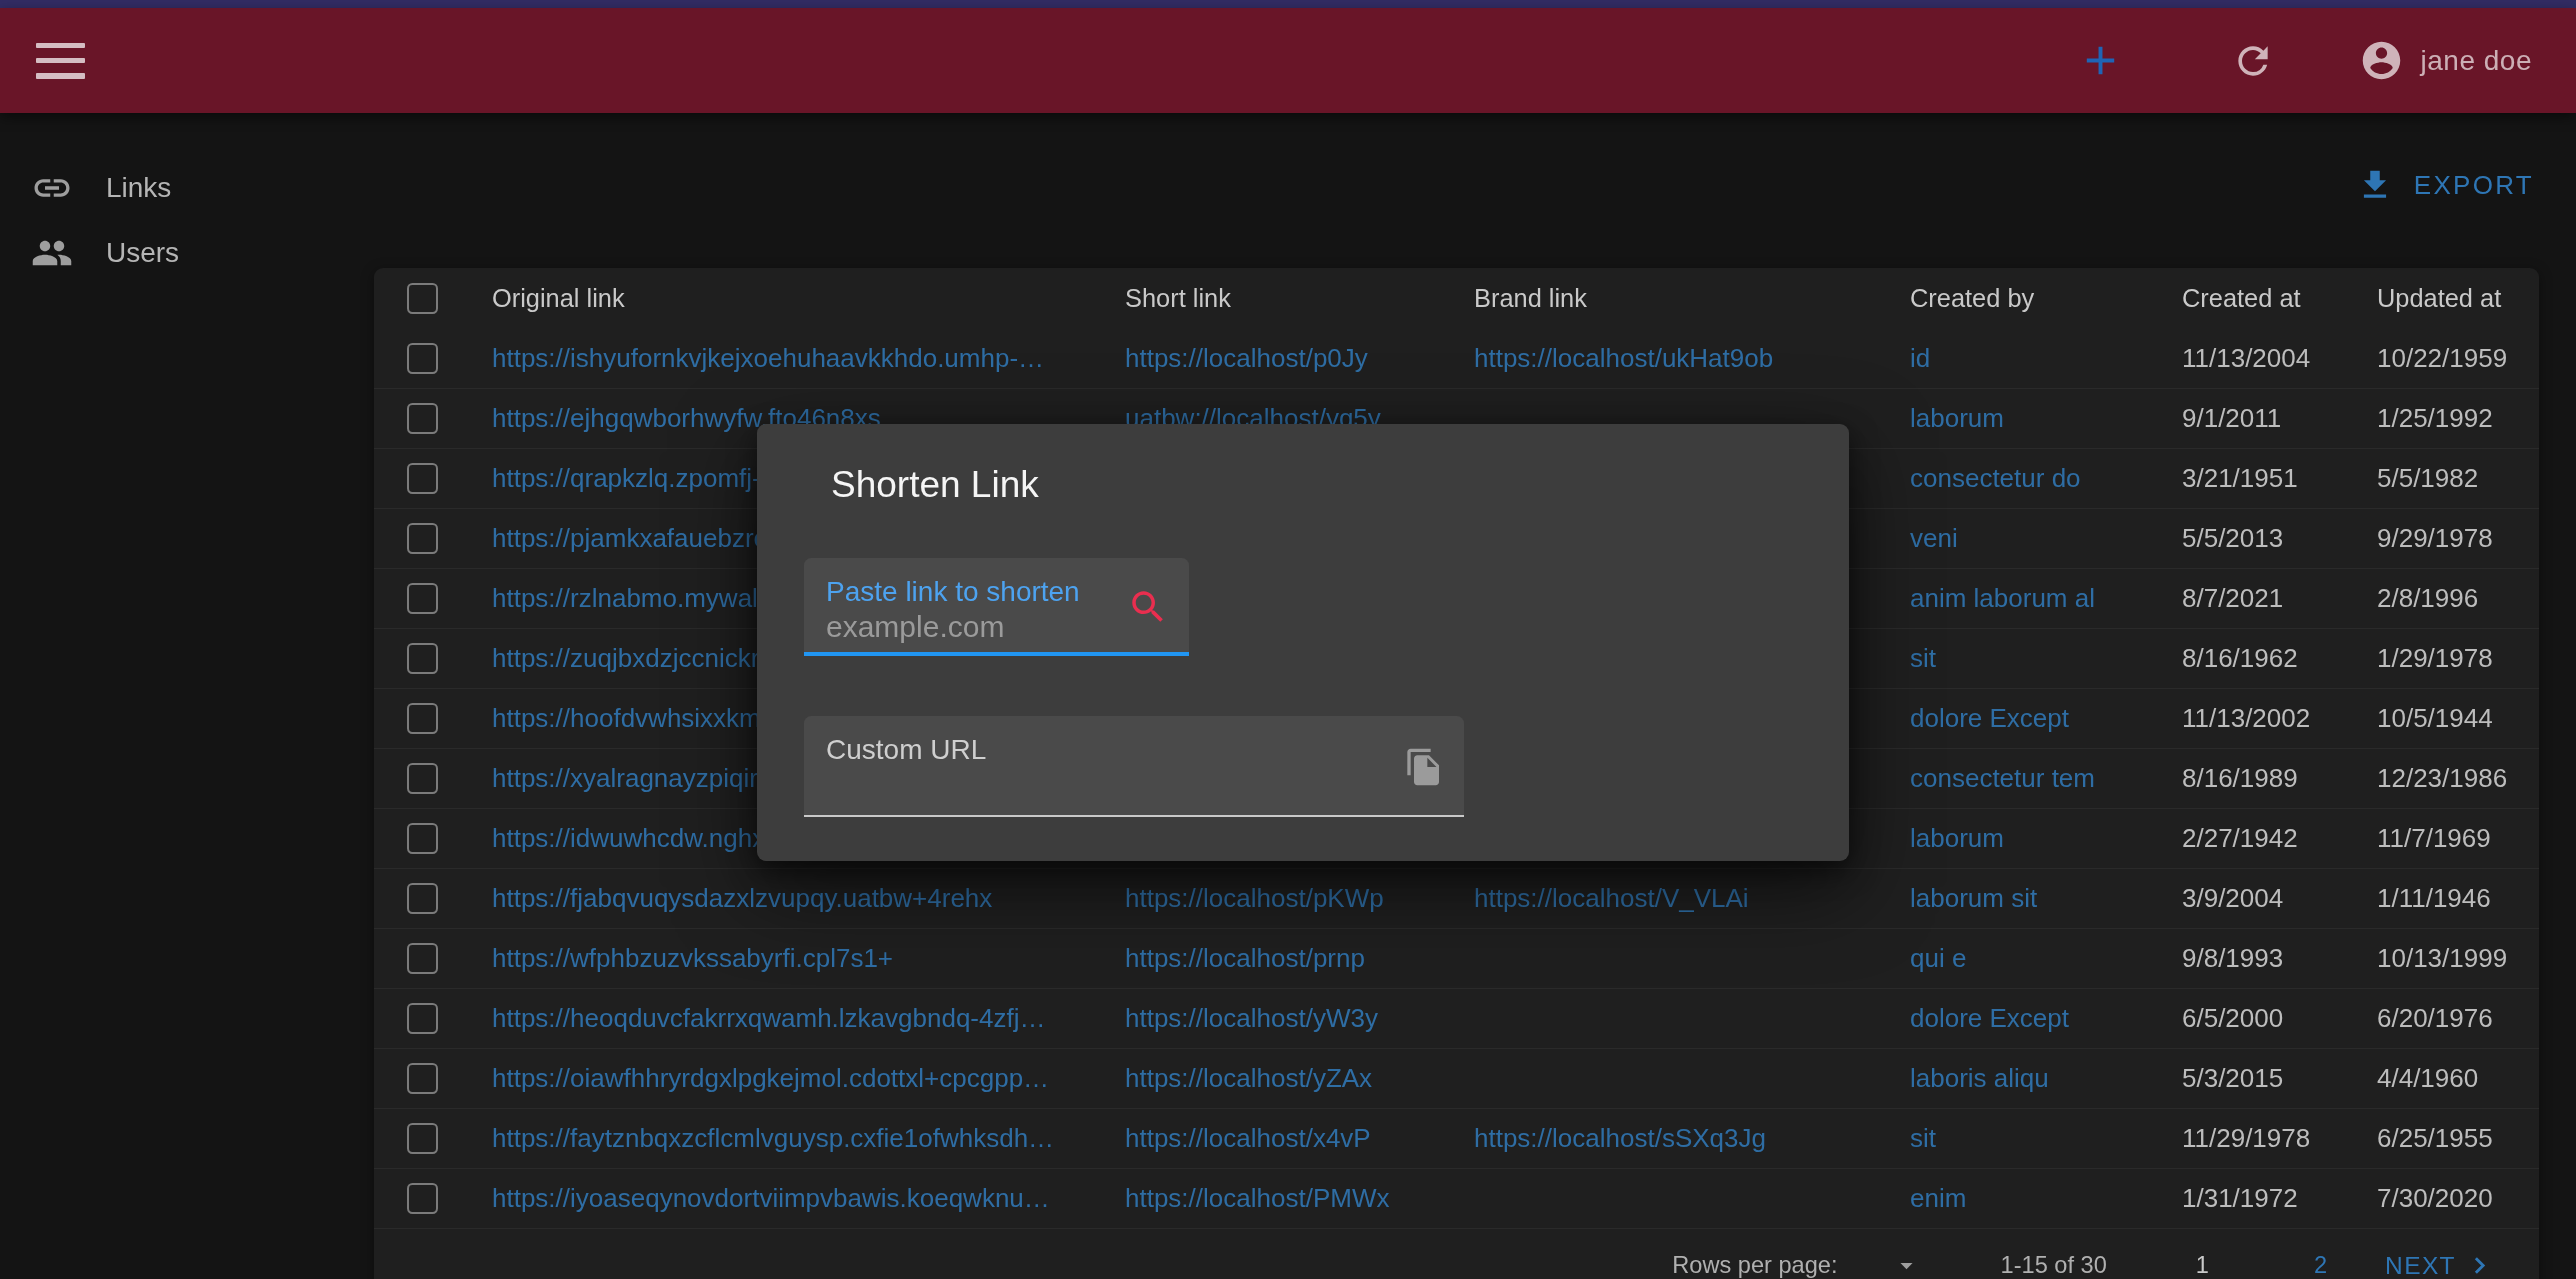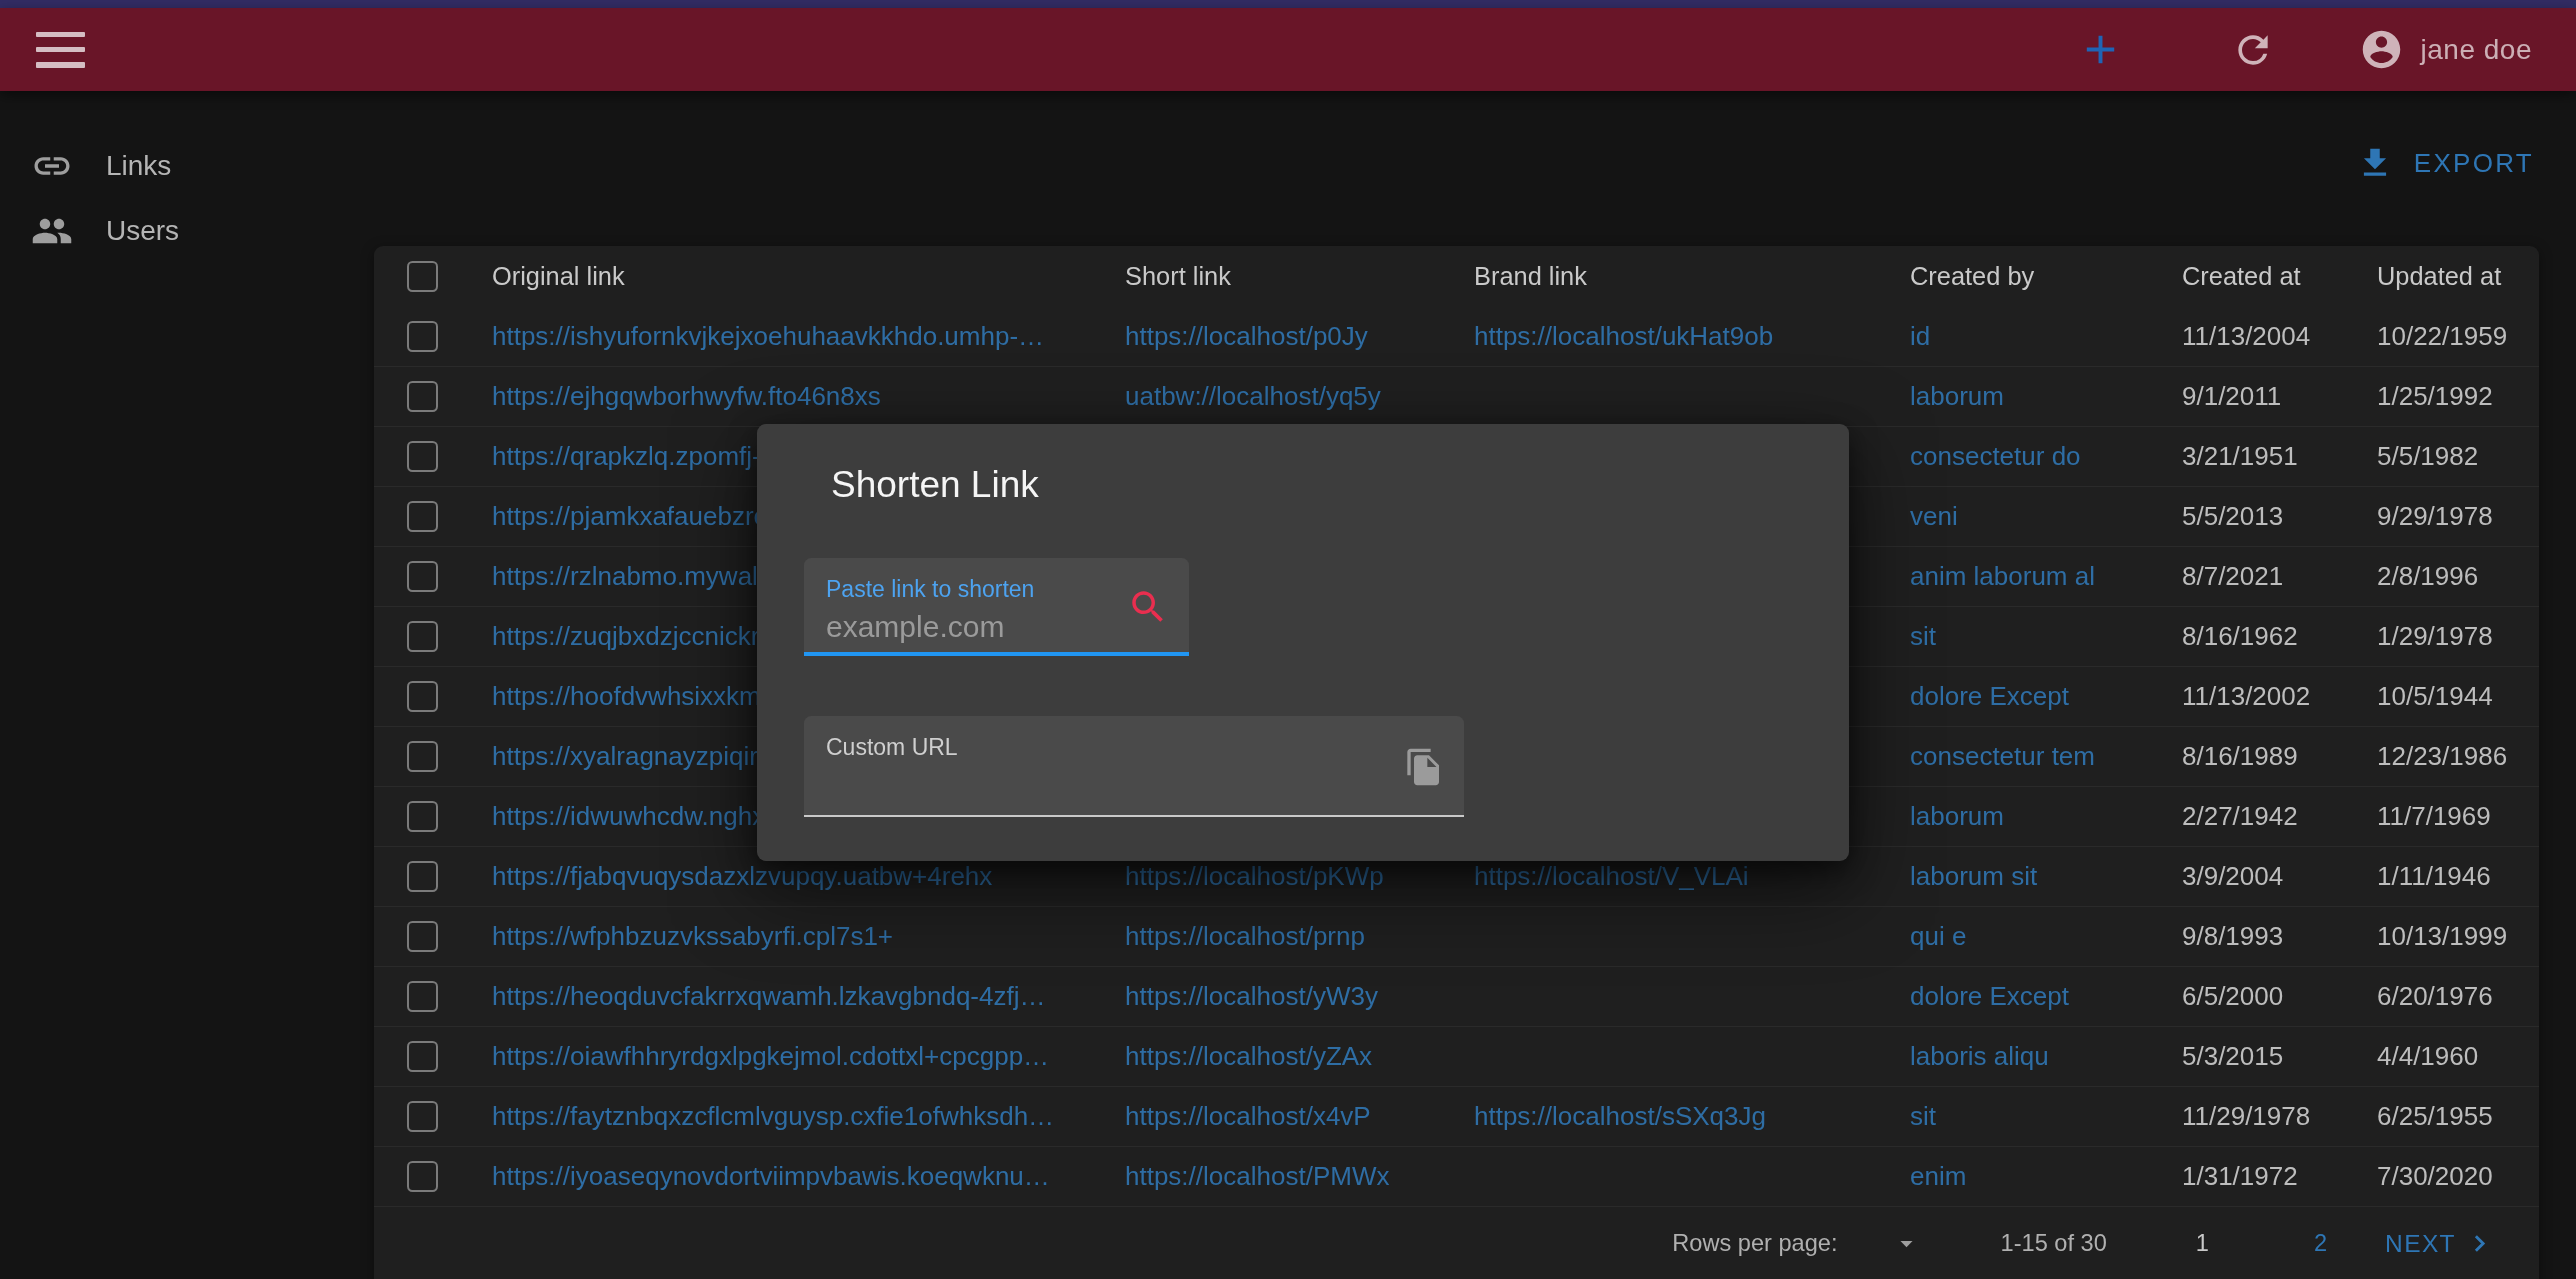--- a/index.html
+++ b/index.html
@@ -23,21 +23,21 @@
   html,body{margin:0;padding:0;}
   body{
     width:2576px;height:1280px;
     background:var(--page);
     font-family:"Liberation Sans","DejaVu Sans",sans-serif;
     overflow:hidden;position:relative;
   }
   
   .top-strip{height:8.2px;background:var(--topstrip);}
   .appbar{
-    height:83px;background:var(--appbar);
+    height:105px;background:var(--appbar);
     display:flex;align-items:center;
     padding:0 44px 0 36px;
     box-shadow:0 5.4px 12.7px rgba(0,0,0,.5);
     position:relative;z-index:5;
   }
   .hamburger{width:49px;height:36px;display:flex;flex-direction:column;justify-content:space-between;cursor:pointer;}
   .hamburger span{display:block;height:5.4px;border-radius:0.9px;background:rgba(255,255,255,.72);}
   .appbar .spacer{flex:1;}
   .icon-btn{display:flex;align-items:center;justify-content:center;cursor:pointer;}
   .plus-icon{margin-right:107px;}
@@ -94,21 +94,21 @@
   
   .modal{
     position:absolute;left:757px;top:424px;width:1092px;height:437px;
     background:var(--modal);border-radius:9px;z-index:20;
     box-shadow:0 27px 82px rgba(0,0,0,.55),0 9px 27px rgba(0,0,0,.5);
   }
   .modal-title{position:absolute;left:47px;top:40px;font-size:37px;color:#f5f5f5;margin-left:27px;}
   .field{position:absolute;background:var(--field);border-radius:7.3px 7.3px 0 0;}
   .field-1{left:47px;top:134px;width:385px;height:98px;}
   .field-2{left:47px;top:292px;width:660px;height:101px;}
-  .field .flabel{position:absolute;left:22px;top:18px;font-size:23px;}
+  .field .flabel{position:absolute;left:22px;top:18px;font-size:28px;}
   .field-1 .flabel{color:var(--label-blue);}
   .field-2 .flabel{color:#cfcfcf;}
   .field .fvalue{position:absolute;left:22px;top:52px;font-size:30px;white-space:nowrap;}
   .placeholder{color:#9b9b9b;}
   .fvalue .prefix{color:#fafafa;}
   .fvalue .suffix{color:#9b9b9b;}
   .field .ficon{position:absolute;right:20px;top:50%;transform:translateY(-50%);cursor:pointer;display:flex;}
   .underline{position:absolute;left:0;right:0;bottom:0;}
   .field-1 .underline{height:3.6px;background:var(--focus);}
   .field-2 .underline{height:1.8px;background:#c9c9c9;}

